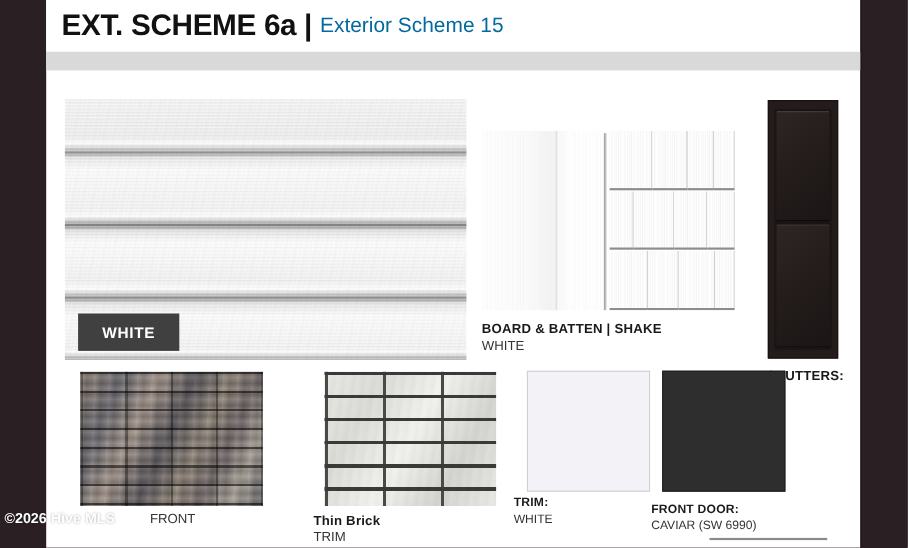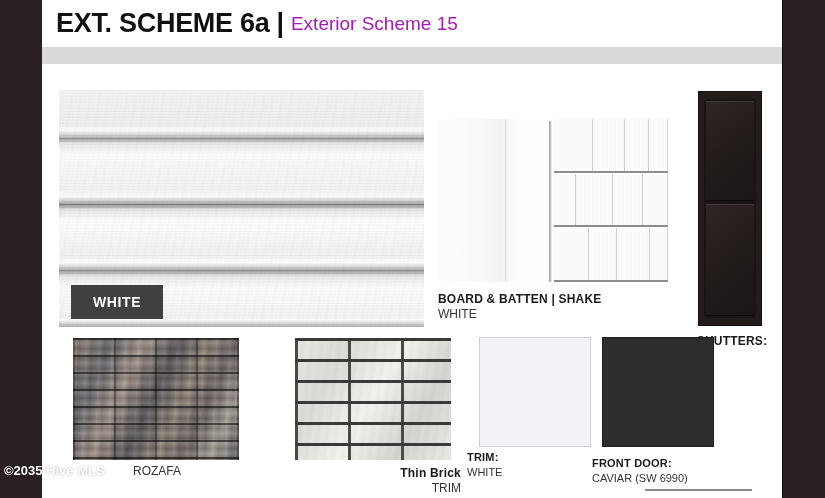--- a/index.html
+++ b/index.html
@@ -36,21 +36,21 @@
   }
   .title-main {
     font-size: 27px; font-weight: bold; color: #111111;
     letter-spacing: -0.3px; white-space: nowrap;
   }
   .title-pipe {
     font-size: 27px; font-weight: bold; color: #111111;
     margin: 0 7px 0 7px;
   }
   .title-sub {
-    font-size: 19px; font-weight: normal; color: #a21caf;
+    font-size: 19px; font-weight: normal; color: #0369a1;
     white-space: nowrap;
   }
   .gray-band {
     position: absolute; left: 0; top: 47px; width: 740px; height: 17px;
     background: #d9d9d9;
   }
 
   
   .lap-card {
     position: absolute; left: 17px; top: 90px; width: 365px; height: 237px;
@@ -180,21 +180,21 @@
       repeating-linear-gradient(to right,
         #4a4a46 0px, #4a4a46 3px, rgba(0,0,0,0) 3px, rgba(0,0,0,0) 53px),
       linear-gradient(120deg, #e9e9e6 0%, #dcdcd8 25%, #f2f2ef 50%, #d5d5d1 75%, #eaeae7 100%);
   }
   .brick-card::after {
     content: ""; position: absolute; inset: 0;
     background-image:
       repeating-linear-gradient(98deg, rgba(0,0,0,0.05) 0px, rgba(255,255,255,0.25) 4px, rgba(0,0,0,0.04) 9px);
     mix-blend-mode: multiply; opacity: 0.55;
   }
-  .cap-brick { position: absolute; left: 243px; top: 466px; width: 176px; text-align: right; }
+  .cap-brick { position: absolute; left: 243px; top: 466px; width: 176px; text-align: left; }
 
   
   .trim-card {
     position: absolute; left: 437px; top: 337px; width: 112px; height: 110px;
     background: #f2f2f7; border: 1px solid #cfcfd4;
   }
   .door-card {
     position: absolute; left: 560px; top: 337px; width: 112px; height: 110px;
     background: #2e2e2e; border: 1px solid #1f1f1f;
   }
@@ -290,21 +290,21 @@
         <div class="panel panel-top"></div>
         <div class="panel panel-bot"></div>
       </div>
     </div>
     <div class="cap-shutter">
       <span class="cap-title">SHUTTERS:</span>
     </div>
 
     <div class="stone-card"></div>
     <div class="cap-stone">
-      <span class="cap-sub">ROZAFA</span>
+      <span class="cap-sub">FRONT</span>
     </div>
 
     <div class="brick-card"></div>
     <div class="cap-brick">
       <span class="cap-title">Thin Brick</span>
       <span class="cap-sub">TRIM</span>
     </div>
 
     <div class="trim-card"></div>
     <div class="cap-trim">
@@ -314,14 +314,14 @@
 
     <div class="door-card"></div>
     <div class="cap-door">
       <span class="cap-title sm">FRONT DOOR:</span>
       <span class="cap-sub sm">CAVIAR (SW 6990)</span>
     </div>
 
     <div class="bottom-rule"></div>
   </div>
 
-  <div class="watermark">©2035 Hive MLS</div>
+  <div class="watermark">©2026 Hive MLS</div>
 </div>
 
 </body></html>

